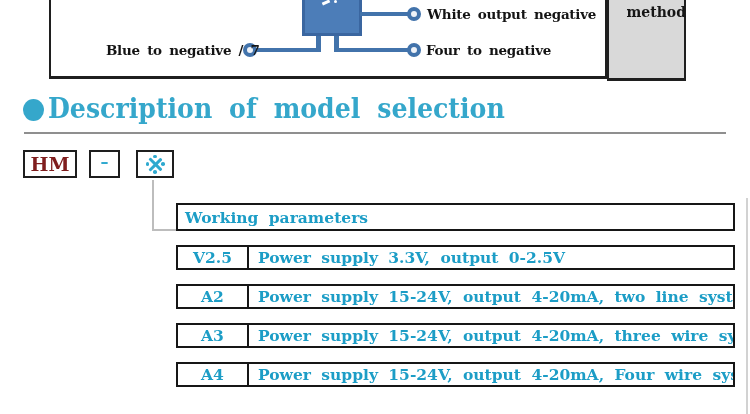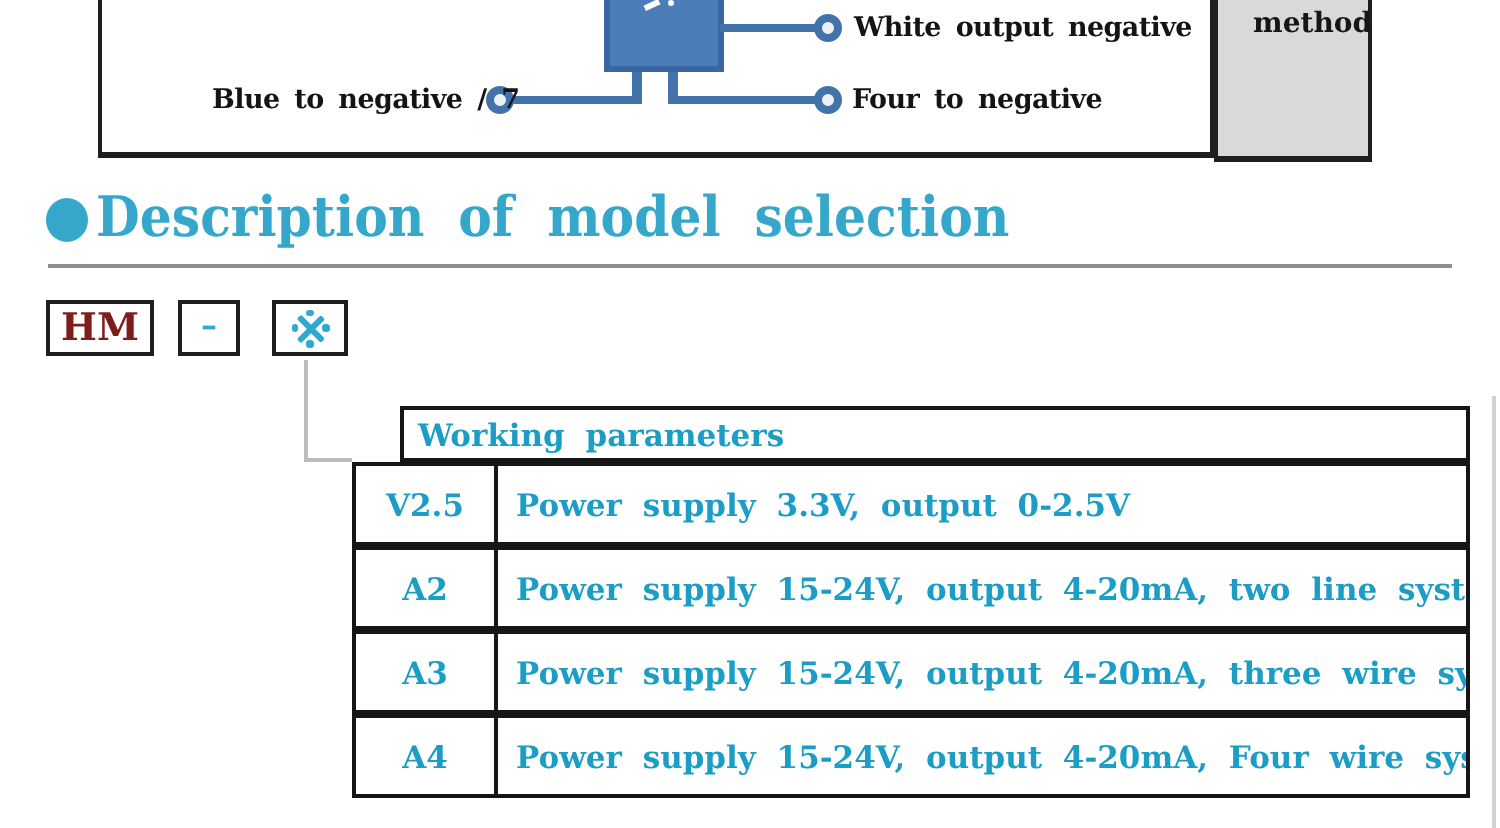--- a/index.html
+++ b/index.html
@@ -58,22 +58,22 @@
   .refmark .rd.n{left:6.8px;top:-1px;} .refmark .rd.s{left:6.8px;bottom:-1px;}
   .refmark .rd.w{left:-1px;top:6.8px;} .refmark .rd.e{right:-1px;top:6.8px;}
 
   
   .conn-v{position:absolute;left:152px;top:180px;width:2px;height:51px;background:#bdbdbd;}
   .conn-h{position:absolute;left:152px;top:229px;width:24px;height:2px;background:#bdbdbd;}
 
   
   .ptable{position:absolute;left:176px;top:203px;width:559px;}
   .thead{height:28px;border:2px solid #161616;box-sizing:border-box;display:flex;align-items:center;
-         padding-left:7px;font-size:15.5px;font-weight:bold;color:#1c9dc6;word-spacing:5px;background:#ffffff;margin-left:24px;}
-  .trow{height:42px;margin-top:0;border:2px solid #161616;box-sizing:border-box;display:flex;
+         padding-left:7px;font-size:15.5px;font-weight:bold;color:#1c9dc6;word-spacing:5px;background:#ffffff;}
+  .trow{height:25px;margin-top:14px;border:2px solid #161616;box-sizing:border-box;display:flex;
         align-items:center;background:#ffffff;}
   .tmodel{width:69px;align-self:stretch;border-right:2px solid #161616;display:flex;align-items:center;
           justify-content:center;font-size:15.5px;font-weight:bold;color:#1c9dc6;}
   .tdesc{flex:1;padding-left:9px;font-size:15.5px;font-weight:bold;color:#1c9dc6;white-space:nowrap;
          word-spacing:5px;overflow:hidden;}
 
   
   .page-edge{position:absolute;left:746px;top:198px;width:2px;height:216px;background:#d2d2d2;}
 </style>
 </head>

